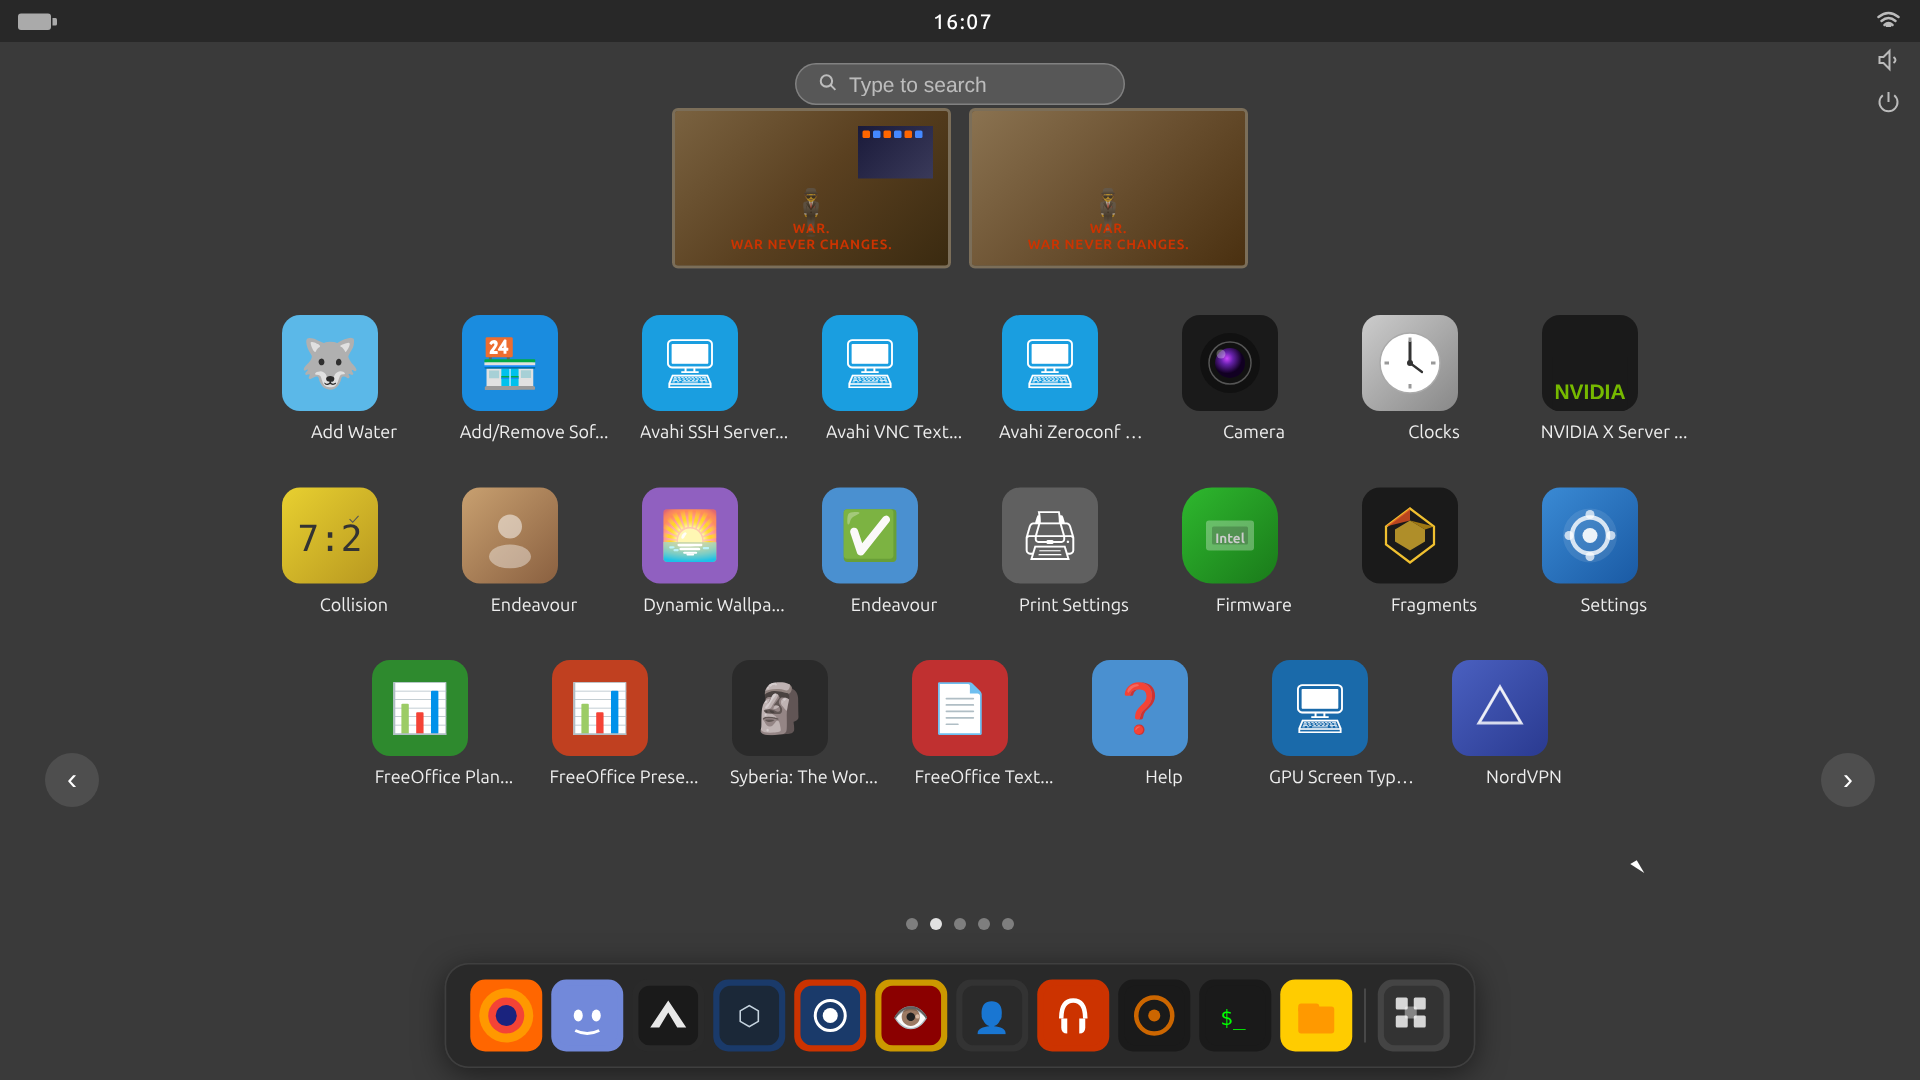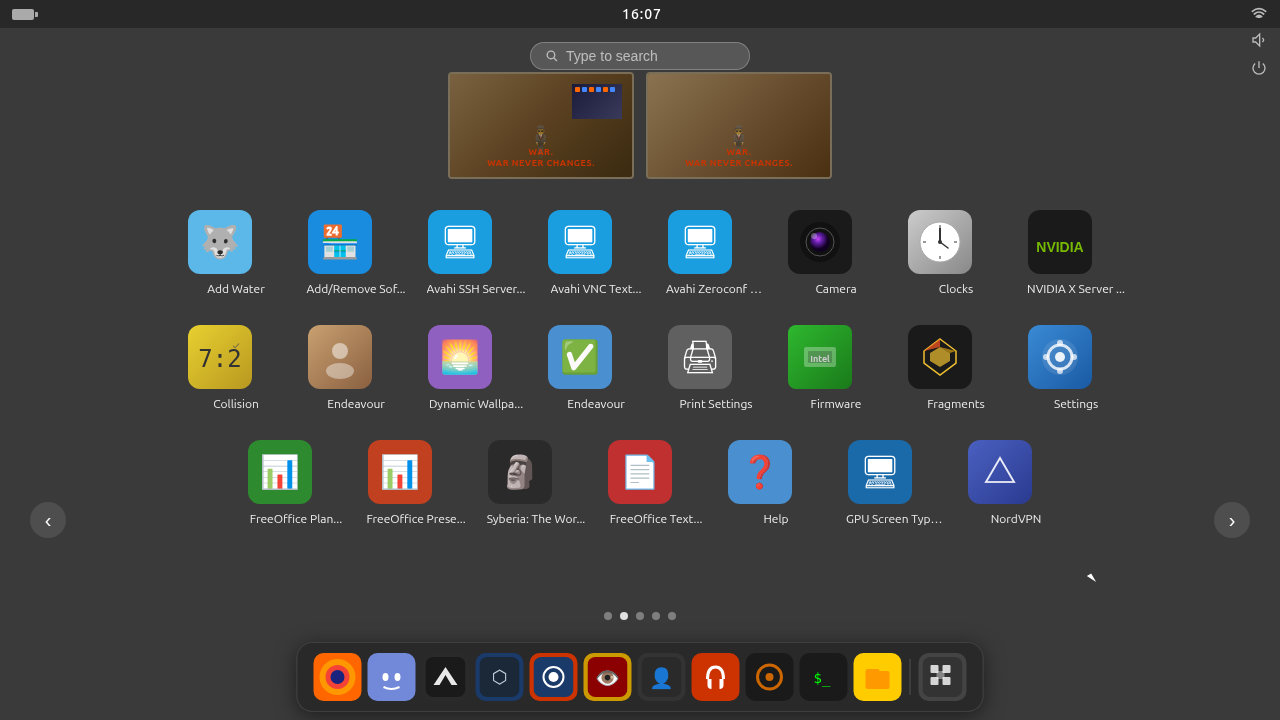--- a/index.html
+++ b/index.html
@@ -414,21 +414,21 @@
         <circle cx="22" cy="22" r="2" fill="#333"></circle>
         <line x1="22" y1="5" x2="22" y2="8" stroke="#999" stroke-width="2"></line>
         <line x1="22" y1="36" x2="22" y2="39" stroke="#999" stroke-width="2"></line>
         <line x1="5" y1="22" x2="8" y2="22" stroke="#999" stroke-width="2"></line>
         <line x1="36" y1="22" x2="39" y2="22" stroke="#999" stroke-width="2"></line>
       </svg>
         </div>
         <div class="app-label">Clocks</div>
       </div>
       <div class="app-item">
-        <div class="app-icon" style="background: rgb(26, 26, 26); border-radius: 12px; font-size: 32px;">
+        <div class="app-icon" style="background: rgb(26, 26, 26); border-radius: 12px; font-size: 32px; align-items: flex-end;">
           <svg width="50" height="36" viewBox="0 0 50 36">
         <rect width="50" height="36" fill="#1a1a1a"></rect>
         <text x="25" y="28" text-anchor="middle" fill="#76b900" font-size="14" font-weight="bold" font-family="Arial">NVIDIA</text>
       </svg>
         </div>
         <div class="app-label">NVIDIA X Server ...</div>
       </div>
     </div>
 
   <div class="app-row" id="row2">
@@ -456,21 +456,21 @@
       </div>
       <div class="app-item">
         <div class="app-icon" style="background: rgb(74, 144, 208); border-radius: 12px; font-size: 32px;">✅</div>
         <div class="app-label">Endeavour</div>
       </div>
       <div class="app-item">
         <div class="app-icon" style="background: rgb(96, 96, 96); border-radius: 12px; font-size: 32px;">🖨</div>
         <div class="app-label">Print Settings</div>
       </div>
       <div class="app-item">
-        <div class="app-icon" style="background: linear-gradient(135deg, rgb(46, 184, 46), rgb(26, 122, 26)); border-radius: 8px; font-size: 32px;">
+        <div class="app-icon" style="background: linear-gradient(135deg, rgb(46, 184, 46), rgb(26, 122, 26)); border-radius: 20px; font-size: 32px;">
           <svg width="44" height="44" viewBox="0 0 44 44">
         <rect x="6" y="12" width="32" height="20" rx="2" fill="rgba(255,255,255,0.3)"></rect>
         <text x="22" y="27" text-anchor="middle" font-size="9" fill="white" font-weight="bold">Intel</text>
         <rect x="10" y="16" width="24" height="12" rx="1" fill="rgba(0,0,0,0.2)"></rect>
       </svg>
         </div>
         <div class="app-label">Firmware</div>
       </div>
       <div class="app-item">
         <div class="app-icon" style="background: rgb(26, 26, 26); border-radius: 12px; font-size: 32px;">

